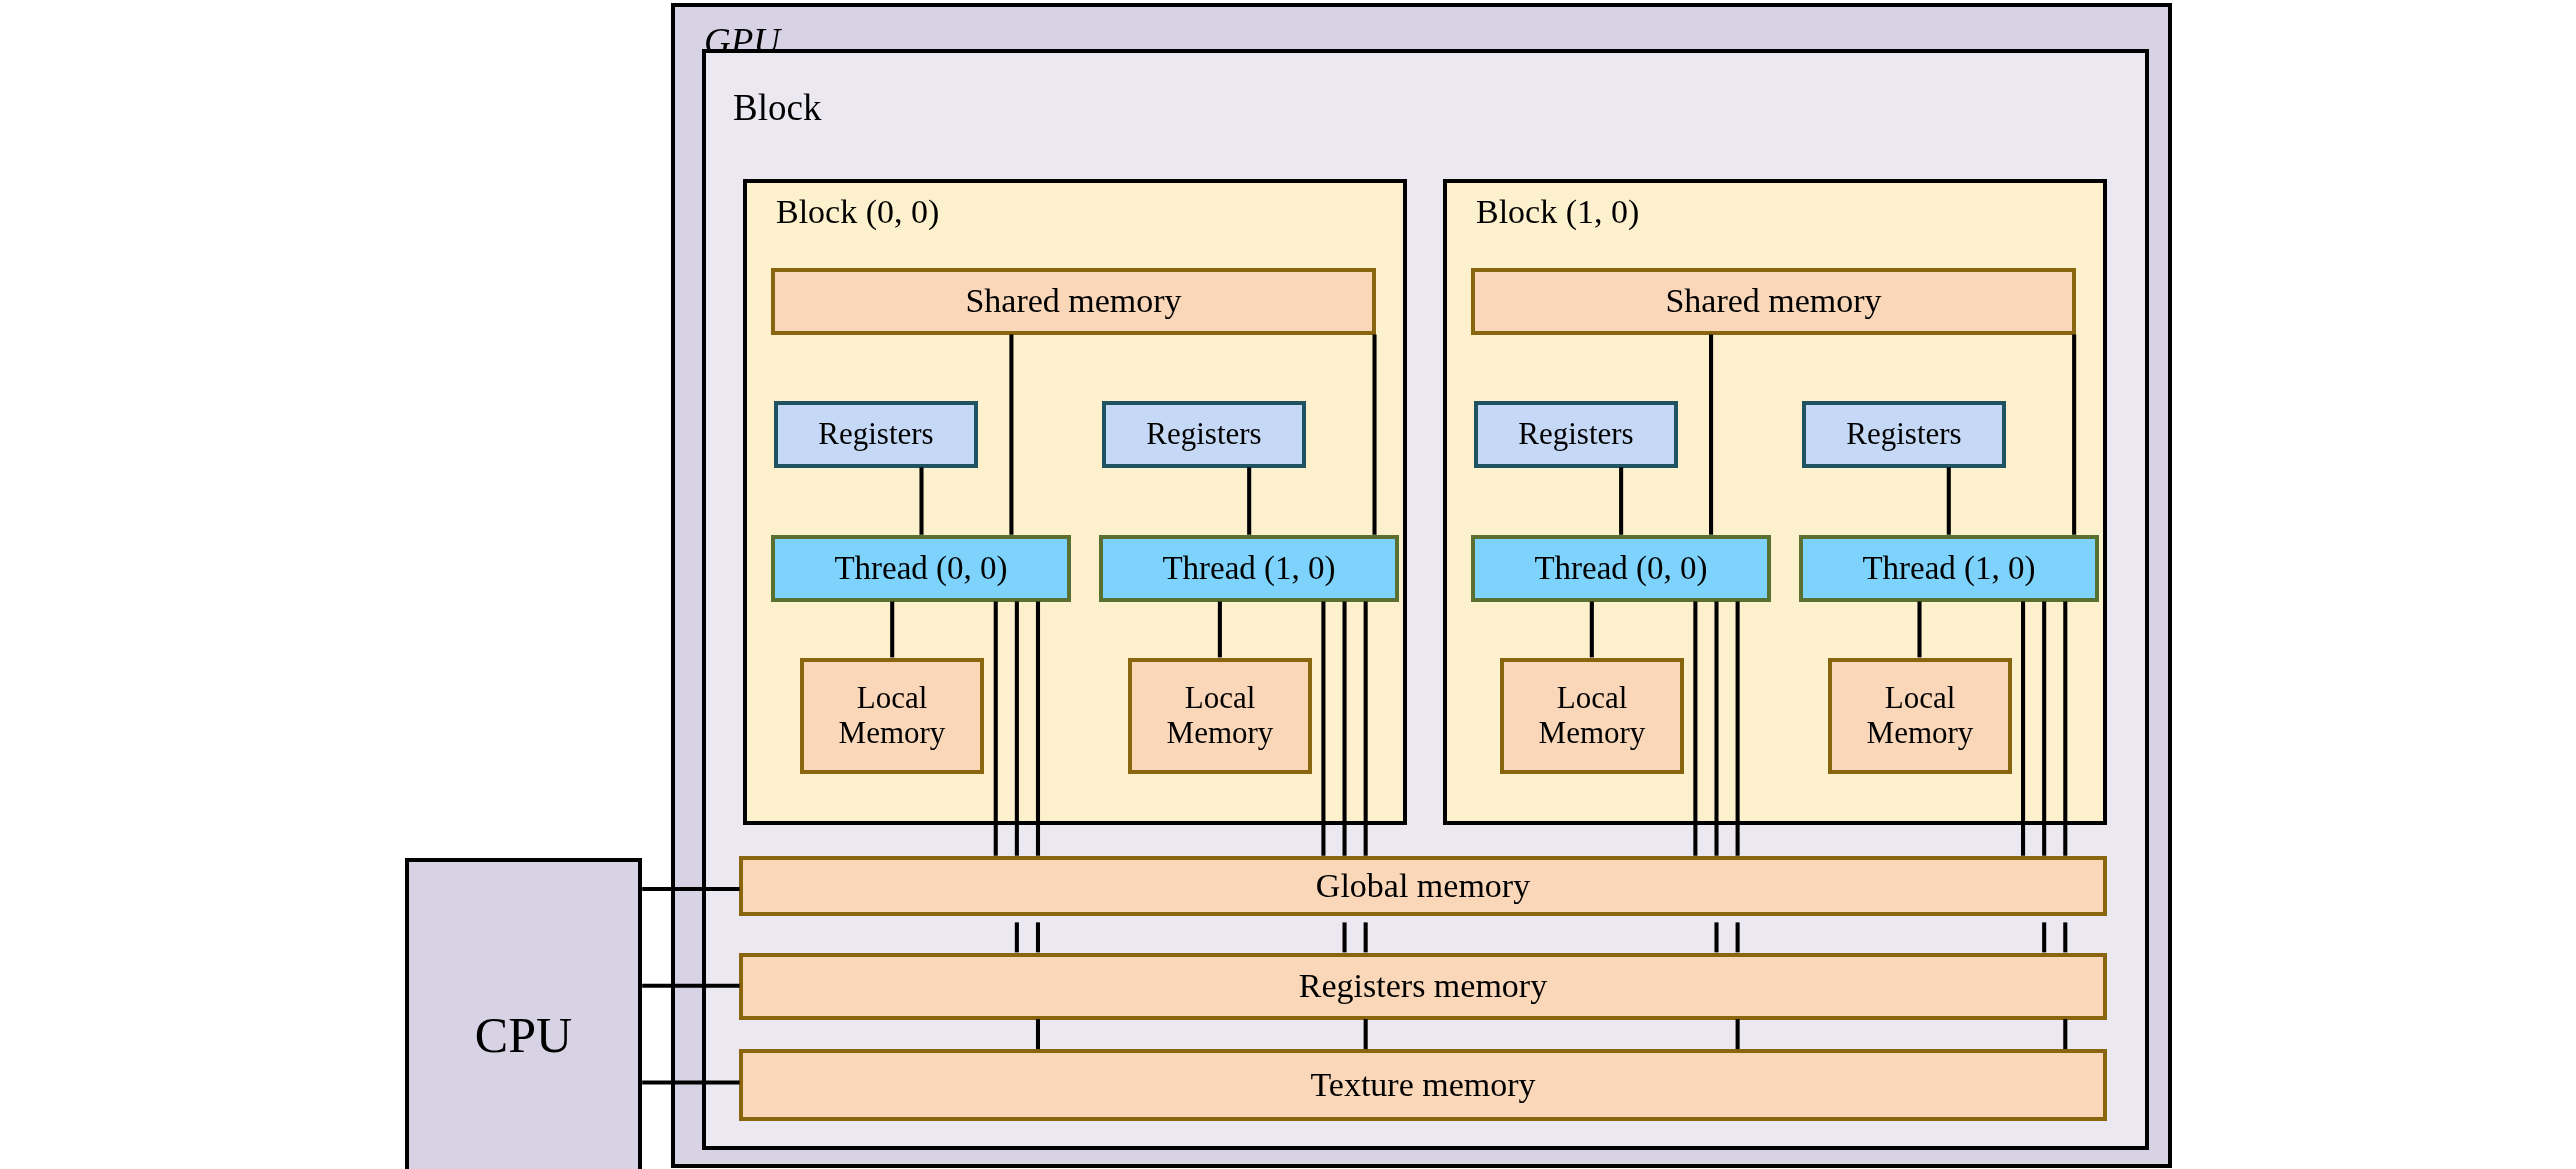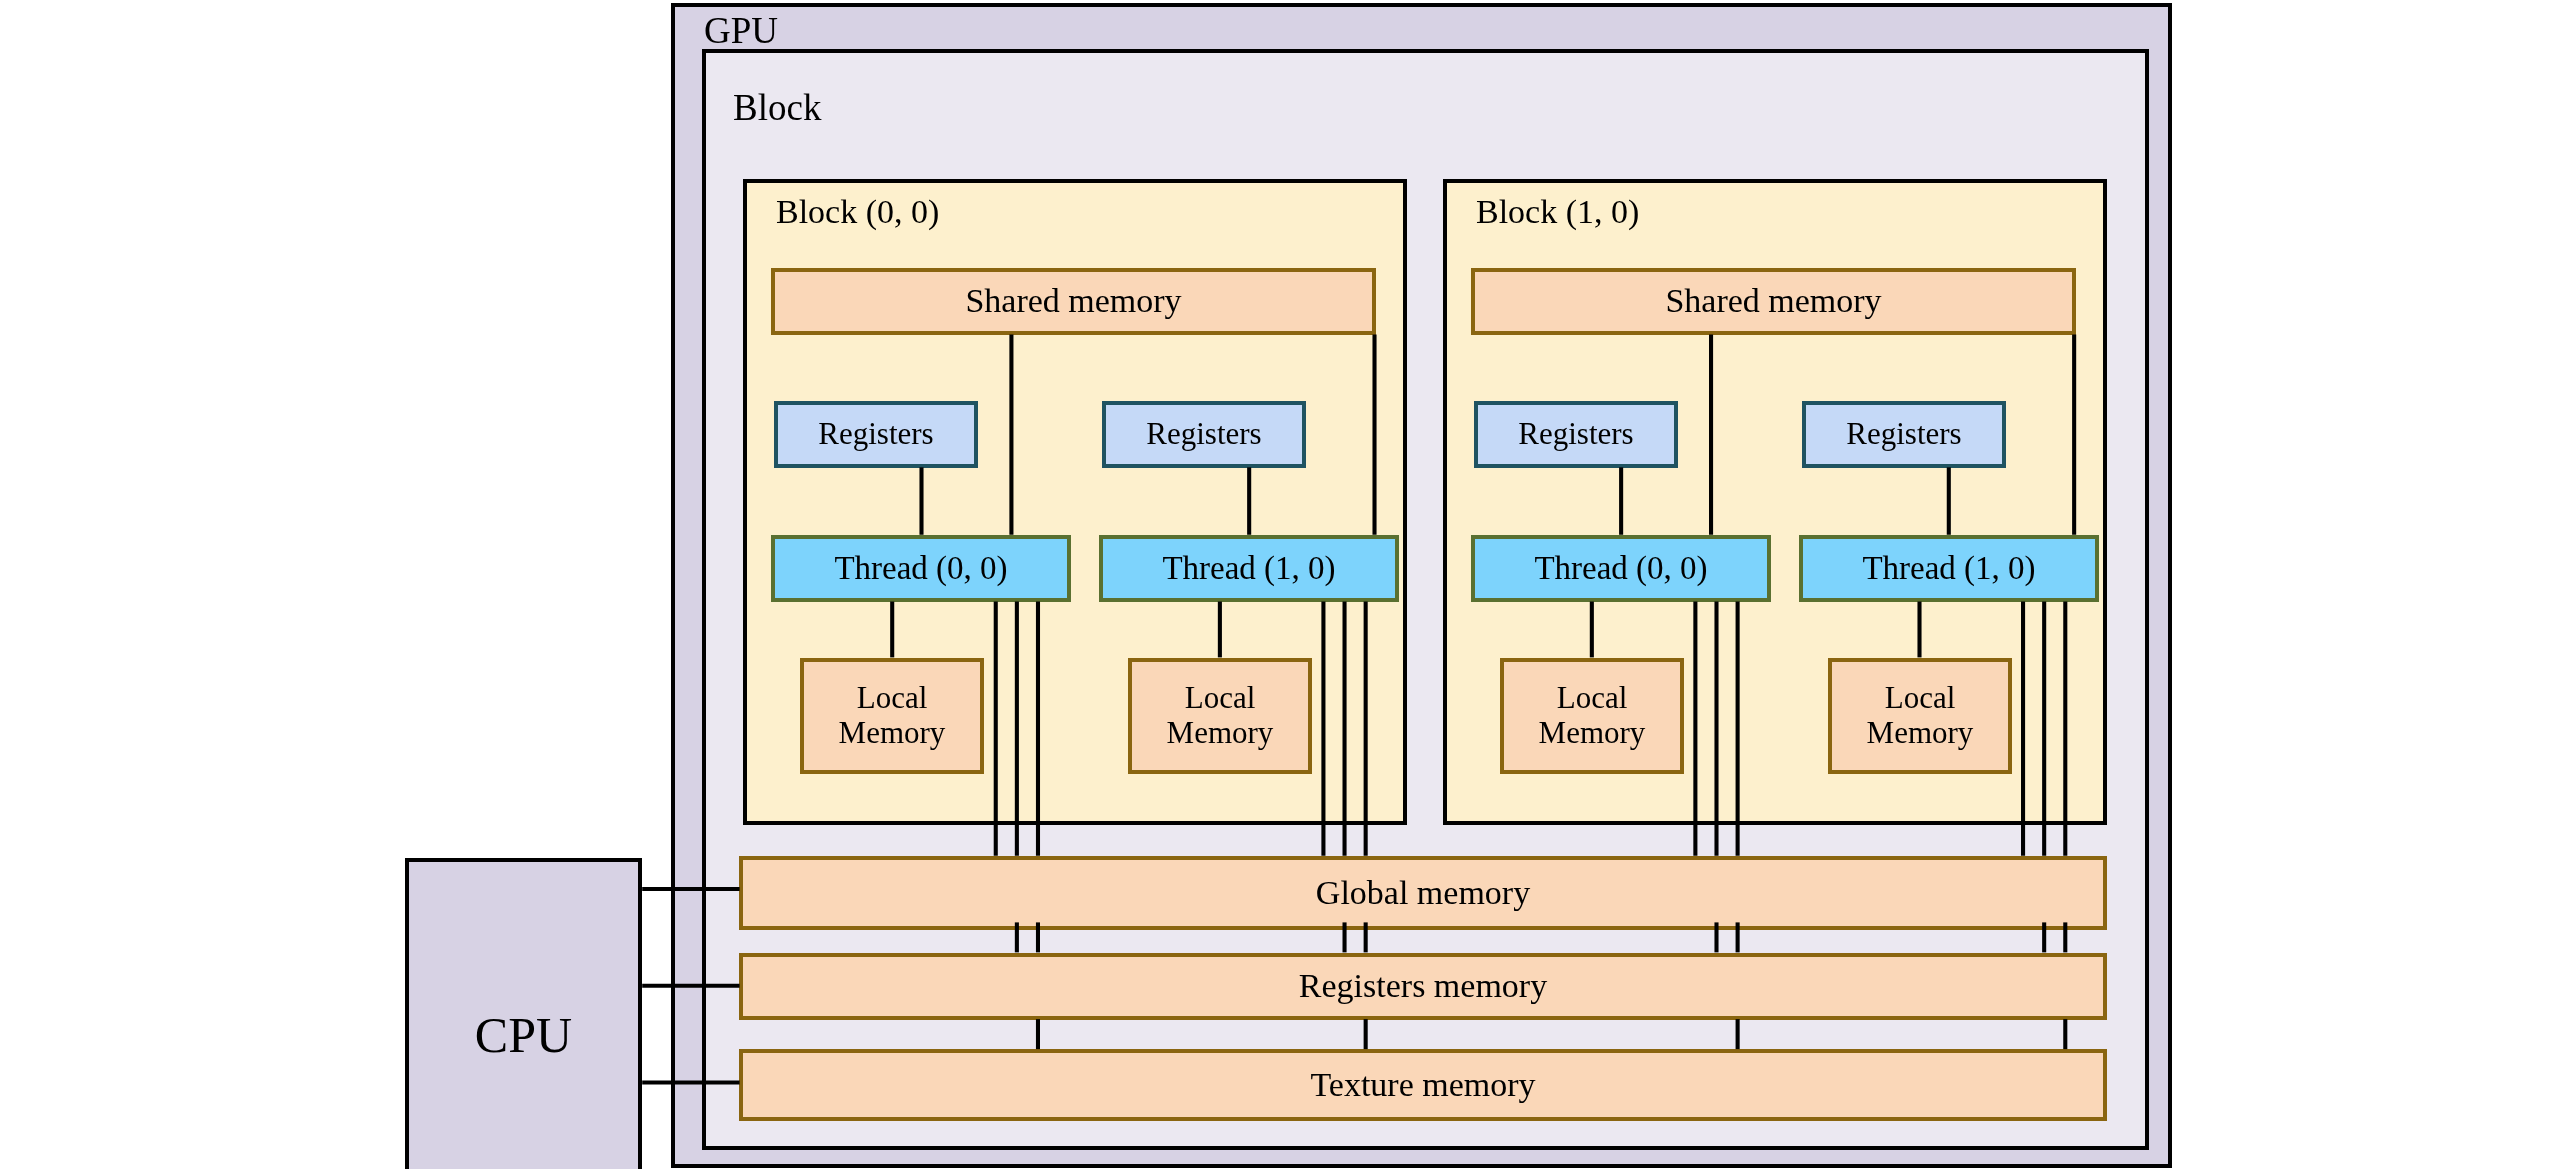--- a/index.html
+++ b/index.html
@@ -101,21 +101,21 @@
 </head>
 <body>
 
 <div id="stage">
 
   <div class="box cpu-box" style="left:405px; top:858px; width:237px; height:354px; font-size:50px;">
     <span>CPU</span>
   </div>
 
   <div class="box gpu-shell" style="left:671px; top:2.7px; width:1501px; height:1165px;"></div>
-  <div class="caption" style="left:704px; top:9px; font-size:37px;">GPU</div>
+  <div class="caption" style="left:704px; top:20px; font-size:37px;font-style:italic;">GPU</div>
 
   <div class="box grid-shell" style="left:702px; top:49px; width:1447px; height:1101px;"></div>
   <div class="caption" style="left:733px; top:86px; font-size:37px;">Block</div>
 
   <div class="box block-shell" style="left:743px; top:179px; width:664px; height:646px;"></div>
   <div class="caption" style="left:776px; top:193px; font-size:34px;">Block (0, 0)</div>
 
   <div class="box mem-box" style="left:771px; top:268px; width:605px; height:67px; font-size:34px;">
     <span>Shared memory</span>
   </div>
@@ -164,21 +164,21 @@
     <span>Registers</span>
   </div>
   <div class="box thread-box" style="left:1799px; top:535px; width:300px; height:67px; font-size:33px;">
     <span>Thread (1, 0)</span>
   </div>
   <div class="box mem-box" style="left:1828px; top:658px; width:184px; height:116px; font-size:31px;">
     <span>Local
 Memory</span>
   </div>
 
-  <div class="box mem-box" style="left:739px; top:856px; width:1368px; height:74px; font-size:34px;">
+  <div class="box mem-box" style="left:739px; top:856px; width:1368px; height:60px; font-size:34px;">
     <span>Global memory</span>
   </div>
   <div class="box mem-box" style="left:739px; top:953px; width:1368px; height:67px; font-size:34px;">
     <span>Registers memory</span>
   </div>
   <div class="box mem-box" style="left:739px; top:1049px; width:1368px; height:72px; font-size:34px;">
     <span>Texture memory</span>
   </div>
 
   <svg id="wires" viewBox="0 0 3780 1716">

